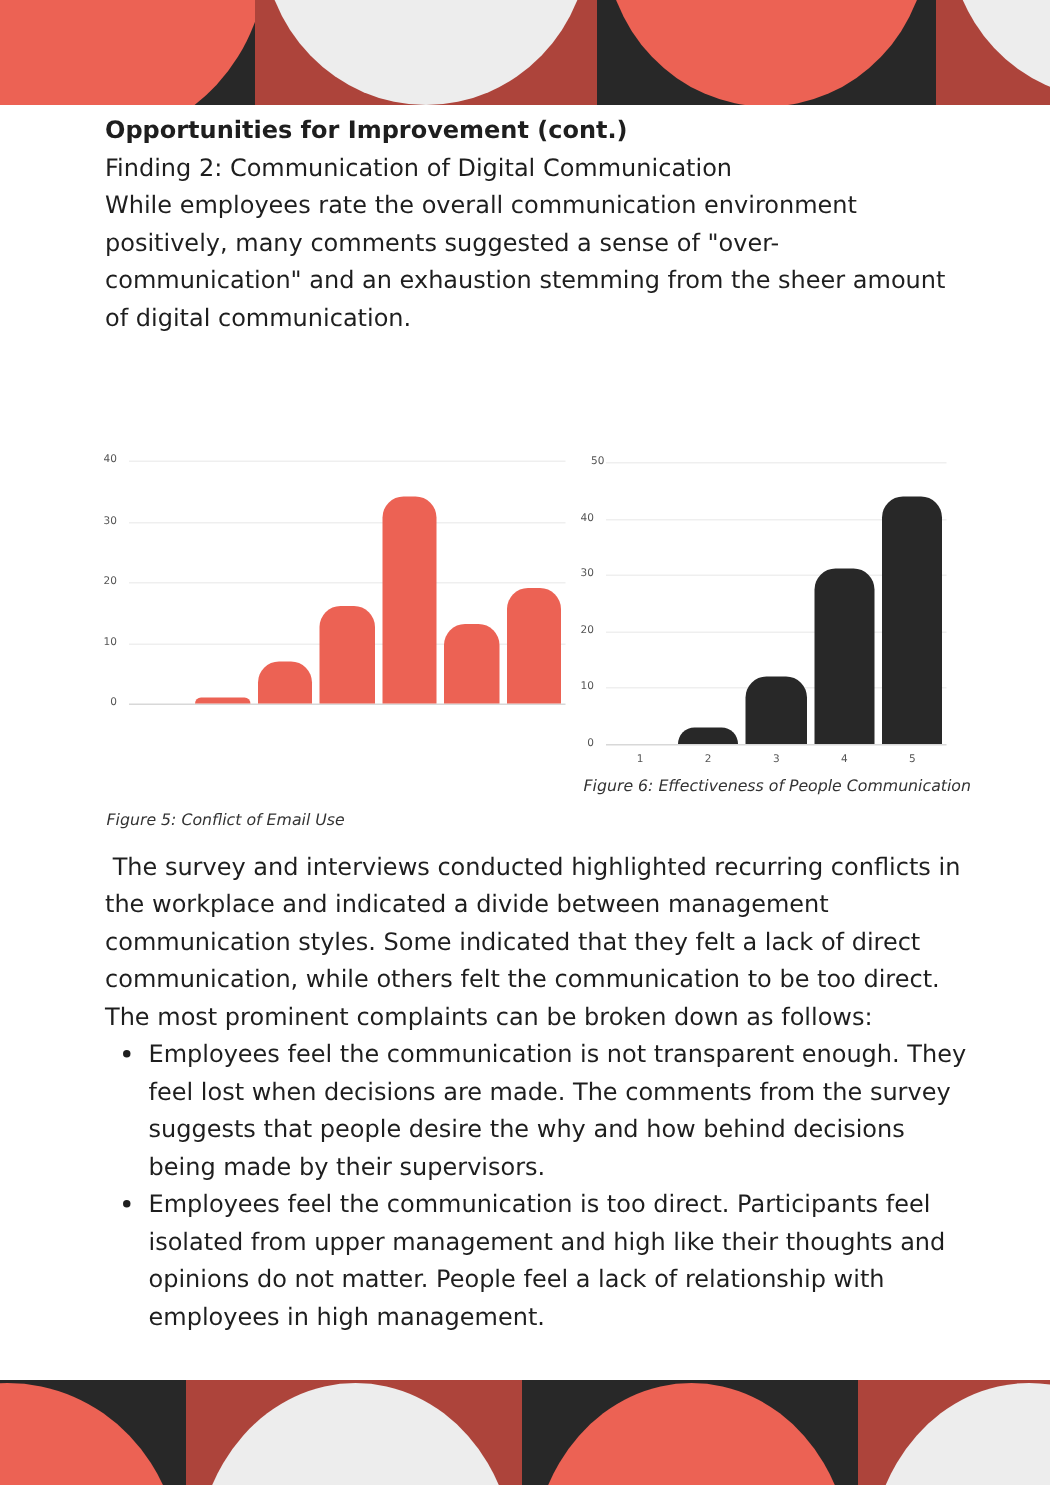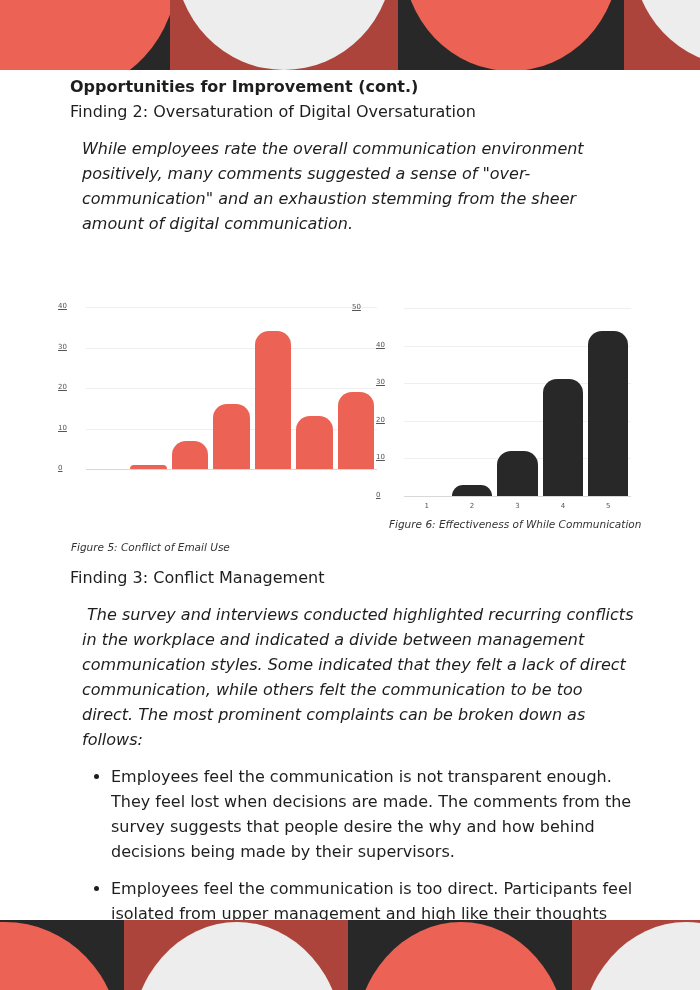--- a/index.html
+++ b/index.html
@@ -5,30 +5,30 @@
     html, body { margin: 0; padding: 0; }
     body { width: 700px; height: 990px; position: relative; background: #ffffff; overflow: hidden;
            font-family: "DejaVu Sans", sans-serif; color: #1e1e1e; }
     .band { position: absolute; left: 0; width: 700px; height: 70px; overflow: hidden; }
     .band.top { top: 0; }
     .band.bottom { top: 920px; }
     .blk { position: absolute; top: 0; height: 70px; overflow: hidden; }
     .circ { position: absolute; border-radius: 50%; }
     .text { position: absolute; left: 70px; width: 580px; font-size: 16px; line-height: 25px; }
     .title { font-weight: bold; }
-    .para { margin: 12px; font-style: italic; }
+    .para { margin: 0; }
     .chart { position: absolute; }
-    .tick { position: absolute; font-size: 7px; color: #555; width: 20px; text-decoration: underline; }
+    .tick { position: absolute; font-size: 7px; color: #555; text-align: right; width: 20px; }
     .grid { position: absolute; height: 1px; background: #efefef; }
     .axis { position: absolute; height: 1px; background: #d8d8d8; }
     .bar { position: absolute; border-radius: 14px 14px 0 0; }
     .xlab2 { position: absolute; font-size: 7px; color: #555; width: 20px; text-align: center; }
     .caption { position: absolute; font-style: italic; font-size: 10.5px; color: #333; white-space: nowrap; }
     ul.bul { margin: 0; padding-left: 29px; }
-    ul.bul li { margin: 12px; }
+    ul.bul li { margin: 0; }
   </style>
 </head>
 <body>
 
 <div class="band top">
   <div class="blk" style="left:0;width:170px;background:#282828;">
     <div class="circ" style="left:-52px;top:-155px;width:230px;height:248px;background:#ec6254;"></div>
   </div>
   <div class="blk" style="left:170px;width:228px;background:#ad443b;">
     <div class="circ" style="left:5px;top:-155px;width:218px;height:225px;background:#ededed;"></div>
@@ -36,21 +36,21 @@
   <div class="blk" style="left:398px;width:226px;background:#282828;">
     <div class="circ" style="left:5px;top:-155px;width:216px;height:226px;background:#ec6254;"></div>
   </div>
   <div class="blk" style="left:624px;width:76px;background:#ad443b;">
     <div class="circ" style="left:8px;top:-160px;width:210px;height:225px;background:#ededed;"></div>
   </div>
 </div>
 
 <div class="text" style="top:74px;">
   <div class="title">Opportunities for Improvement (cont.)</div>
-  <div>Finding 2: Oversaturation of Digital Oversaturation</div>
+  <div>Finding 2: Communication of Digital Communication</div>
   <p class="para">While employees rate the overall communication environment positively, many comments suggested a sense of "over-communication" and an exhaustion stemming from the sheer amount of digital communication.</p>
   <div style="height:25px;"></div>
 </div>
 
 <div id="chart1" class="chart" style="left:0;top:0;">
     <div class="tick" style="left: 58px; top: 464px;">0</div>
     <div class="axis" style="left: 86px; top: 469px; width: 291px;"></div>
     <div class="tick" style="left: 58px; top: 423.5px;">10</div>
     <div class="grid" style="left: 86px; top: 428.5px; width: 291px;"></div>
     <div class="tick" style="left: 58px; top: 383px;">20</div>
@@ -72,36 +72,35 @@
     <div class="tick" style="left: 376px; top: 491px;">0</div>
     <div class="axis" style="left: 404px; top: 496px; width: 227px;"></div>
     <div class="tick" style="left: 376px; top: 453.4px;">10</div>
     <div class="grid" style="left: 404px; top: 458.4px; width: 227px;"></div>
     <div class="tick" style="left: 376px; top: 415.8px;">20</div>
     <div class="grid" style="left: 404px; top: 420.8px; width: 227px;"></div>
     <div class="tick" style="left: 376px; top: 378.2px;">30</div>
     <div class="grid" style="left: 404px; top: 383.2px; width: 227px;"></div>
     <div class="tick" style="left: 376px; top: 340.6px;">40</div>
     <div class="grid" style="left: 404px; top: 345.6px; width: 227px;"></div>
-    <div class="tick" style="left: 352px; top: 303px;">50</div>
+    <div class="tick" style="left: 383px; top: 303px;">50</div>
     <div class="grid" style="left: 404px; top: 308px; width: 227px;"></div>
     <div class="xlab2" style="left: 416.7px; top: 502px;">1</div>
     <div class="bar" style="left: 451.9px; top: 484.72px; width: 40.4px; height: 11.28px; background: rgb(40, 40, 40); border-radius: 11.28px 11.28px 0px 0px;"></div>
     <div class="xlab2" style="left: 462.1px; top: 502px;">2</div>
     <div class="bar" style="left: 497.3px; top: 450.88px; width: 40.4px; height: 45.12px; background: rgb(40, 40, 40); border-radius: 14px 14px 0px 0px;"></div>
     <div class="xlab2" style="left: 507.5px; top: 502px;">3</div>
     <div class="bar" style="left: 542.7px; top: 379.44px; width: 40.4px; height: 116.56px; background: rgb(40, 40, 40); border-radius: 14px 14px 0px 0px;"></div>
     <div class="xlab2" style="left: 552.9px; top: 502px;">4</div>
     <div class="bar" style="left: 588.1px; top: 330.56px; width: 40.4px; height: 165.44px; background: rgb(40, 40, 40); border-radius: 14px 14px 0px 0px;"></div>
     <div class="xlab2" style="left: 598.3px; top: 502px;">5</div>
   </div>
-<div class="caption" style="left:389px;top:518px;">Figure 6: Effectiveness of While Communication</div>
+<div class="caption" style="left:389px;top:518px;">Figure 6: Effectiveness of People Communication</div>
 
 <div class="text" style="top:565px;">
-  <div>Finding 3: Conflict Management</div>
   <p class="para" style="white-space:pre-wrap;"> The survey and interviews conducted highlighted recurring conflicts in the workplace and indicated a divide between management communication styles. Some indicated that they felt a lack of direct communication, while others felt the communication to be too direct. The most prominent complaints can be broken down as follows:</p>
   <ul class="bul">
     <li>Employees feel the communication is not transparent enough. They feel lost when decisions are made. The comments from the survey suggests that people desire the why and how behind decisions being made by their supervisors.</li>
     <li>Employees feel the communication is too direct. Participants feel isolated from upper management and high like their thoughts and opinions do not matter. People feel a lack of relationship with employees in high management.</li>
   </ul>
 </div>
 
 <div class="band bottom">
   <div class="blk" style="left:0;width:124px;background:#282828;">
     <div class="circ" style="left:-110px;top:2px;width:230px;height:240px;background:#ec6254;"></div>

